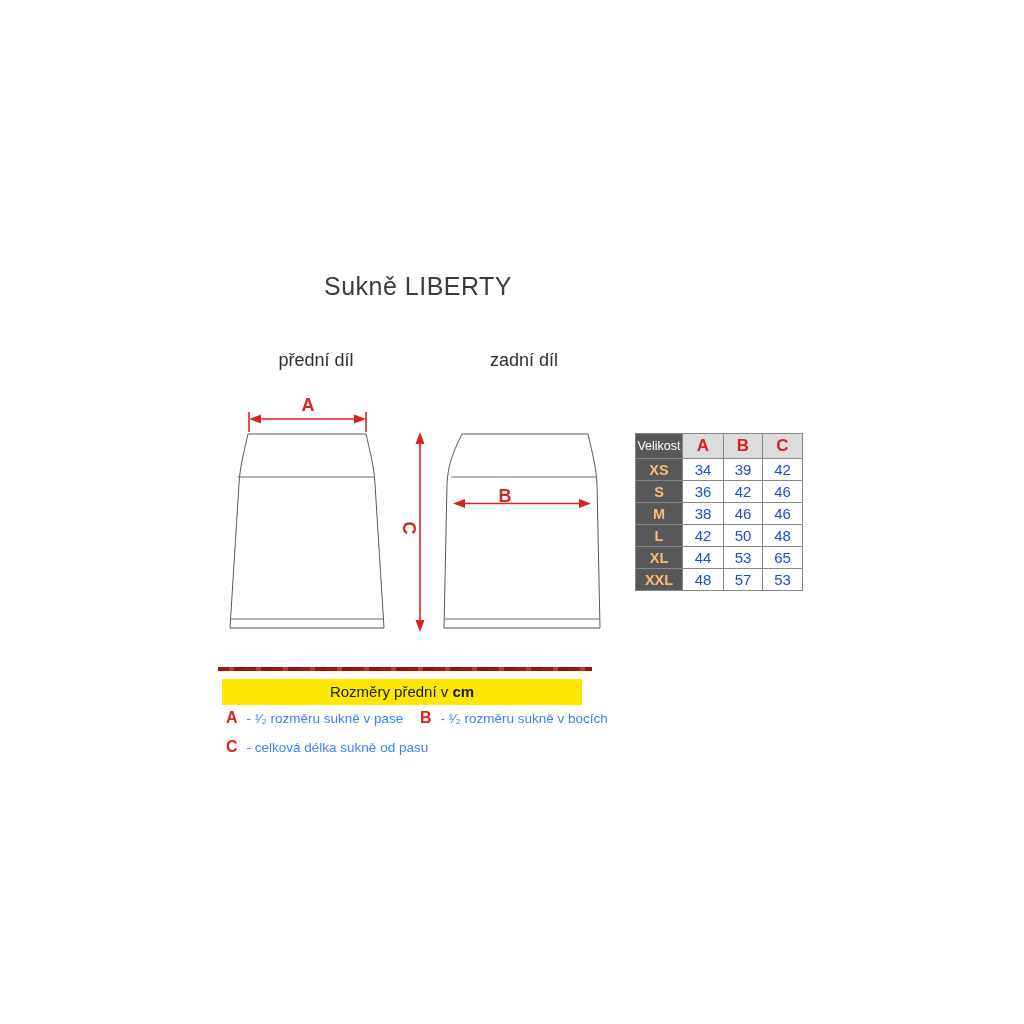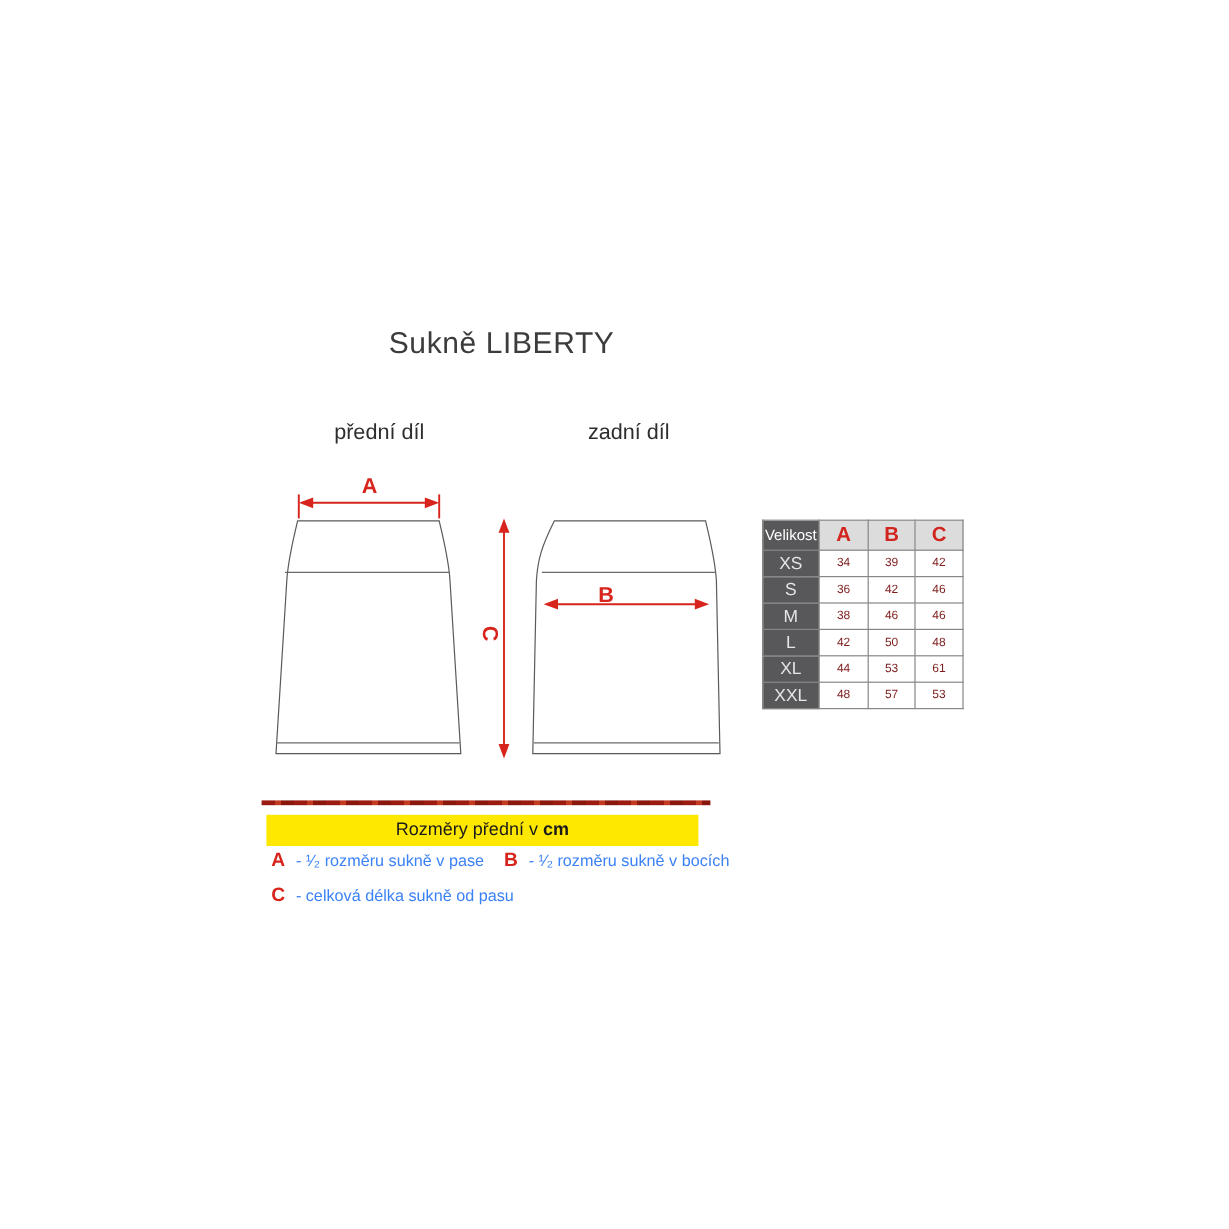--- a/index.html
+++ b/index.html
@@ -25,22 +25,22 @@
   .dim-b{left:505px;top:486px;transform:translateX(-50%);}
   .dim-c{left:408px;top:528px;transform:translate(-50%,-50%) rotate(90deg);}
   
   .size-table{left:635px;top:433px;border-collapse:collapse;table-layout:fixed;}
   .size-table td{border:1px solid #868686;text-align:center;vertical-align:middle;padding:0;}
   .size-table tr{height:22px;}
   .size-table tr.head{height:25px;}
   .corner-cell{width:46px;background:#58585a;color:#ffffff;font-size:12.5px;}
   .col-head{background:#dcdcdc;color:#d2251f;font-weight:bold;font-size:17px;}
   .col-a{width:40px;} .col-b{width:38px;} .col-c{width:39px;}
-  .size-cell{background:#58585a;color:#e5e5e5;font-weight:normal;font-size:14.5px;}
-  .val-cell{background:#ffffff;color:#7f1d1d;font-size:10px;}
+  .size-cell{background:#58585a;color:#fdba74;font-weight:bold;font-size:14.5px;}
+  .val-cell{background:#ffffff;color:#1d4ed8;font-size:15px;}
   
   .stripe{left:218px;top:667px;width:374px;height:4px;
     background:repeating-linear-gradient(90deg,#9b1b10 0 11px,#c23a22 11px 16px,#8a170d 16px 27px);}
   .banner{left:222px;top:679px;width:360px;height:26px;line-height:26px;background:#ffe800;
     text-align:center;color:#1a1a1a;font-size:15px;white-space:nowrap;}
   .banner b{font-weight:bold;}
   
   .legend-item{display:flex;align-items:baseline;gap:9px;white-space:nowrap;}
   .legend-key{color:#d7251d;font-weight:bold;font-size:16px;}
   .legend-text{color:#3b82f6;font-size:13.5px;}
@@ -125,21 +125,21 @@
         <tr>
           <td class="size-cell">L</td>
           <td class="val-cell">42</td>
           <td class="val-cell">50</td>
           <td class="val-cell">48</td>
         </tr>
         <tr>
           <td class="size-cell">XL</td>
           <td class="val-cell">44</td>
           <td class="val-cell">53</td>
-          <td class="val-cell">61</td>
+          <td class="val-cell">65</td>
         </tr>
         <tr>
           <td class="size-cell">XXL</td>
           <td class="val-cell">48</td>
           <td class="val-cell">57</td>
           <td class="val-cell">53</td>
         </tr>
       </tbody>
   </table>
 

